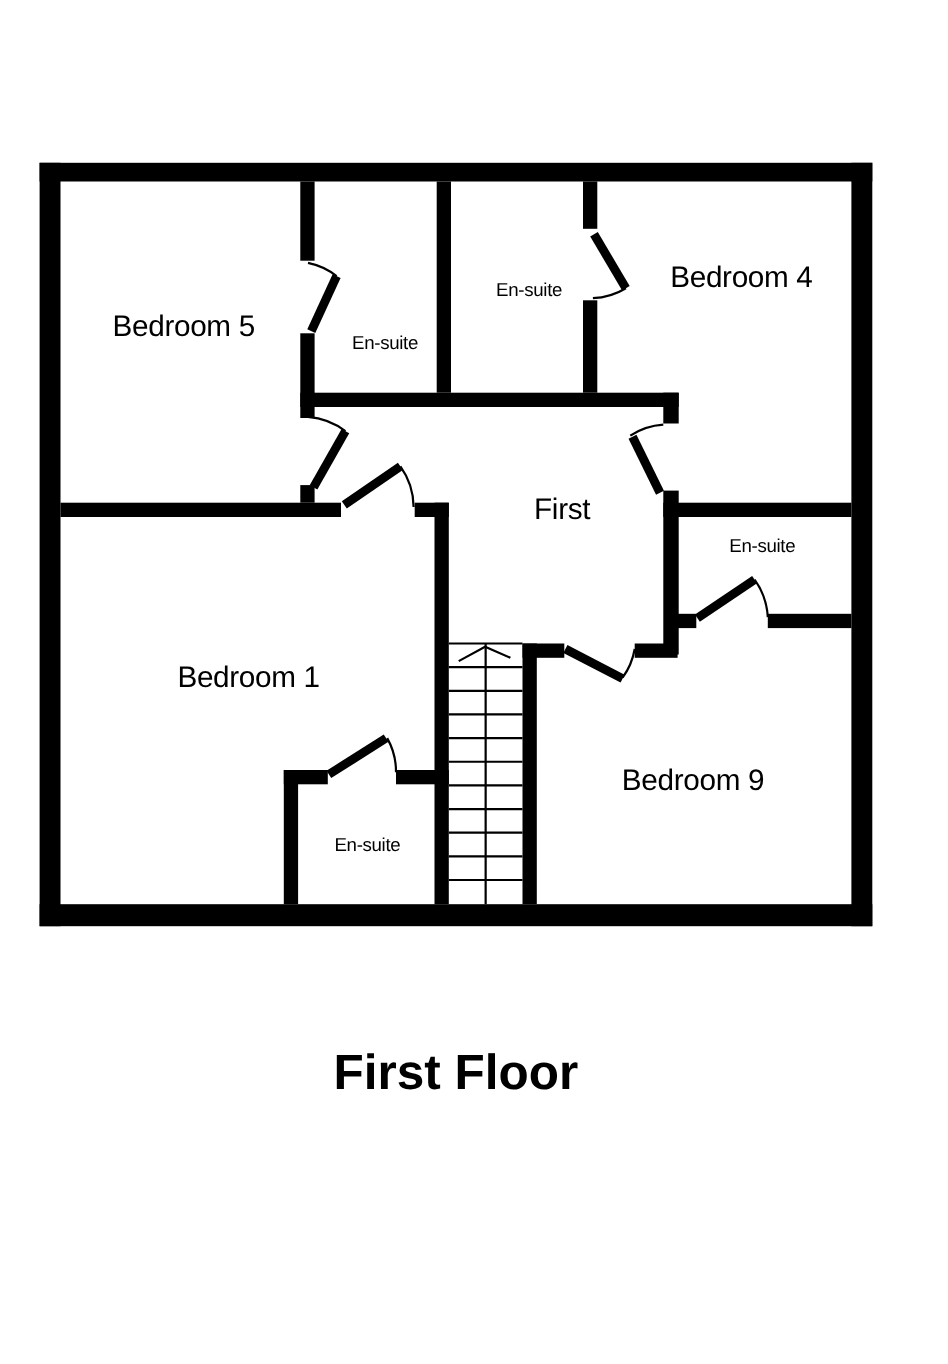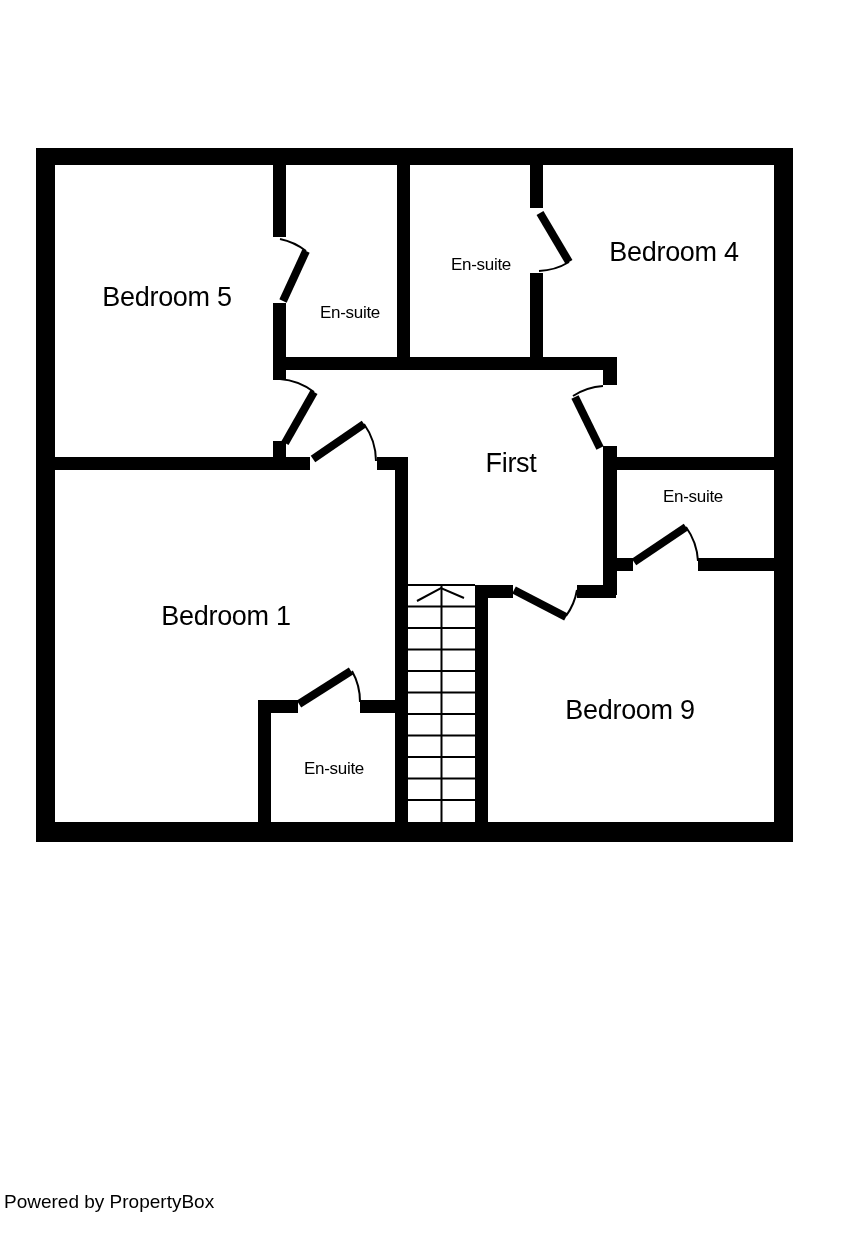--- a/index.html
+++ b/index.html
@@ -135,15 +135,15 @@
   <div class="room-label big" style="left:167px;top:297px;">Bedroom 5</div>
   <div class="room-label small" style="left:350px;top:312px;">En-suite</div>
   <div class="room-label small" style="left:481px;top:264px;">En-suite</div>
   <div class="room-label big" style="left:674px;top:252px;">Bedroom 4</div>
   <div class="room-label big" style="left:511px;top:463px;">First</div>
   <div class="room-label small" style="left:693px;top:496px;">En-suite</div>
   <div class="room-label big" style="left:226px;top:616px;">Bedroom 1</div>
   <div class="room-label big" style="left:630px;top:710px;">Bedroom 9</div>
   <div class="room-label small" style="left:334px;top:768px;">En-suite</div>
 
-  <div class="powered-by">Powered by PropertyBox</div>
+  <div class="floor-title">First Floor</div>
 
 </div>
 
 </body></html>

